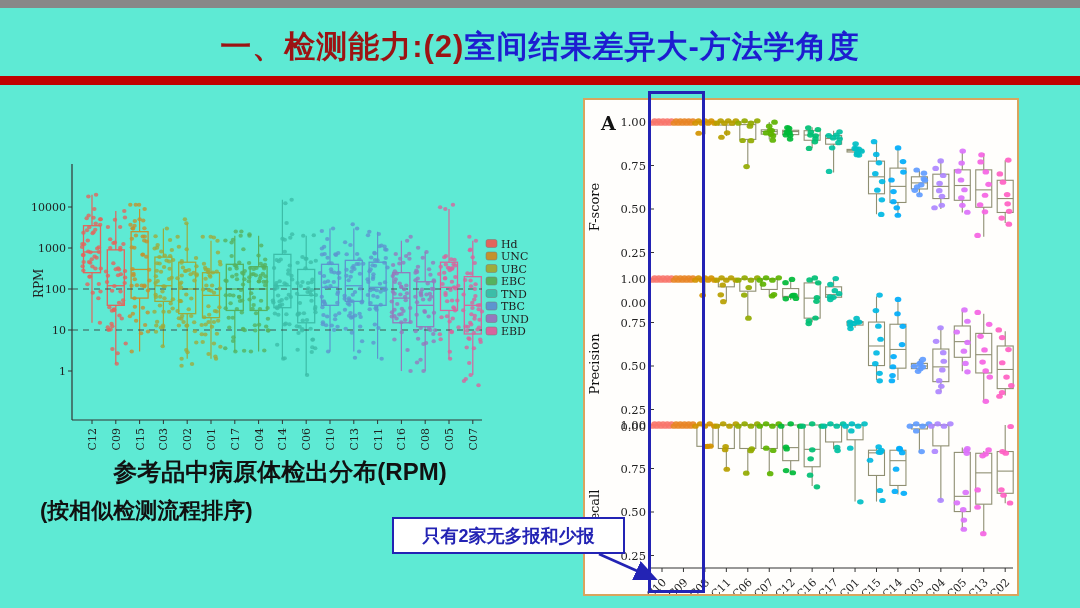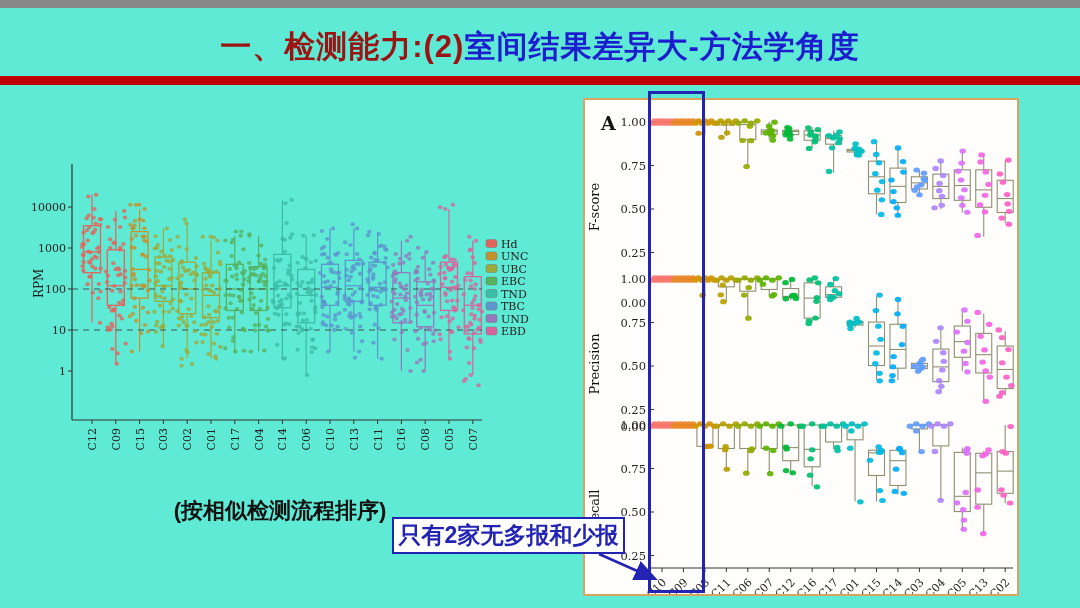--- a/index.html
+++ b/index.html
@@ -6,28 +6,28 @@
   .slide{position:relative;width:1080px;height:608px;background:#5eead4;overflow:hidden;
          font-family:"Liberation Sans",sans-serif;margin:8px auto;}
   .title{position:absolute;top:18px;left:0;width:100%;text-align:center;font-size:31px;
          font-weight:bold;letter-spacing:1px;white-space:nowrap;}
   .divider{position:absolute;top:68px;left:0;width:1080px;height:9px;}
   .leftchart{position:absolute;left:30px;top:140px;}
   .rightbox{position:absolute;left:583px;top:90px;width:436px;height:498px;
             border:2px solid #d9a55e;background:#fffefc;box-sizing:border-box;}
   .caption1{position:absolute;top:448px;left:40px;width:480px;text-align:center;
             font-size:24px;font-weight:bold;color:#111;}
-  .caption2{position:absolute;top:488px;left:40px;width:480px;text-align:center;
+  .caption2{position:absolute;top:488px;left:40px;width:480px;text-align:left;
             font-size:22px;font-weight:bold;color:#111;}
   .footnote{position:absolute;top:566px;left:38px;font-size:13.5px;color:#222;}
   .hl-rect{position:absolute;left:648px;top:83px;width:57px;height:502px;
            border:3px solid #2323b4;box-sizing:border-box;pointer-events:none;}
   .ann-box{position:absolute;left:392px;top:509px;width:233px;height:37px;
            border:2px solid #2323b4;box-sizing:border-box;display:flex;align-items:center;
-           justify-content:center;font-size:23px;font-weight:bold;color:#2323b4;background:#fff;}
+           justify-content:center;font-size:18px;font-weight:bold;color:#2323b4;background:#fff;}
   .overlay{position:absolute;left:0;top:0;width:1080px;height:608px;pointer-events:none;}
 </style>
 </head>
 <body>
 
 <div class="slide">
 
   <div class="title">
     <span style="color: rgb(156, 19, 19);">一、检测能力:(2)</span><span style="color: rgb(29, 29, 208);">室间结果差异大-方法学角度</span>
   </div>
@@ -945,20 +945,21 @@
       <rect x="456" y="141.5" width="11" height="8" rx="2" fill="#3cbda8" stroke="#777" stroke-width="0.5"></rect>
       <text x="471" y="149.5" font-size="11" font-family="DejaVu Serif, serif" fill="#222">TND</text>
       <rect x="456" y="154" width="11" height="8" rx="2" fill="#5d95cf" stroke="#777" stroke-width="0.5"></rect>
       <text x="471" y="162" font-size="11" font-family="DejaVu Serif, serif" fill="#222">TBC</text>
       <rect x="456" y="166.5" width="11" height="8" rx="2" fill="#9579bd" stroke="#777" stroke-width="0.5"></rect>
       <text x="471" y="174.5" font-size="11" font-family="DejaVu Serif, serif" fill="#222">UND</text>
       <rect x="456" y="179" width="11" height="8" rx="2" fill="#d7659d" stroke="#777" stroke-width="0.5"></rect>
       <text x="471" y="187" font-size="11" font-family="DejaVu Serif, serif" fill="#222">EBD</text>
     </svg>
 
+  <div class="caption1">参考品中病原体检出分布(RPM)</div>
   <div class="caption2">(按相似检测流程排序)</div>
 
 
   <div class="rightbox">
     <svg id="right-chart" width="432" height="494">
         <text x="16" y="30" font-size="19" font-weight="bold" font-family="DejaVu Serif, serif" fill="#111">A</text>
         <text x="14" y="107" font-size="13" font-family="DejaVu Serif, serif" fill="#111" text-anchor="middle" transform="rotate(-90 14 107)">F-score</text>
         <line x1="64" y1="22" x2="69" y2="22" stroke="#333"></line>
         <text x="61" y="26" text-anchor="end" font-size="11.5" font-family="DejaVu Serif, serif" fill="#222">1.00</text>
         <line x1="64" y1="65.5" x2="69" y2="65.5" stroke="#333"></line>

